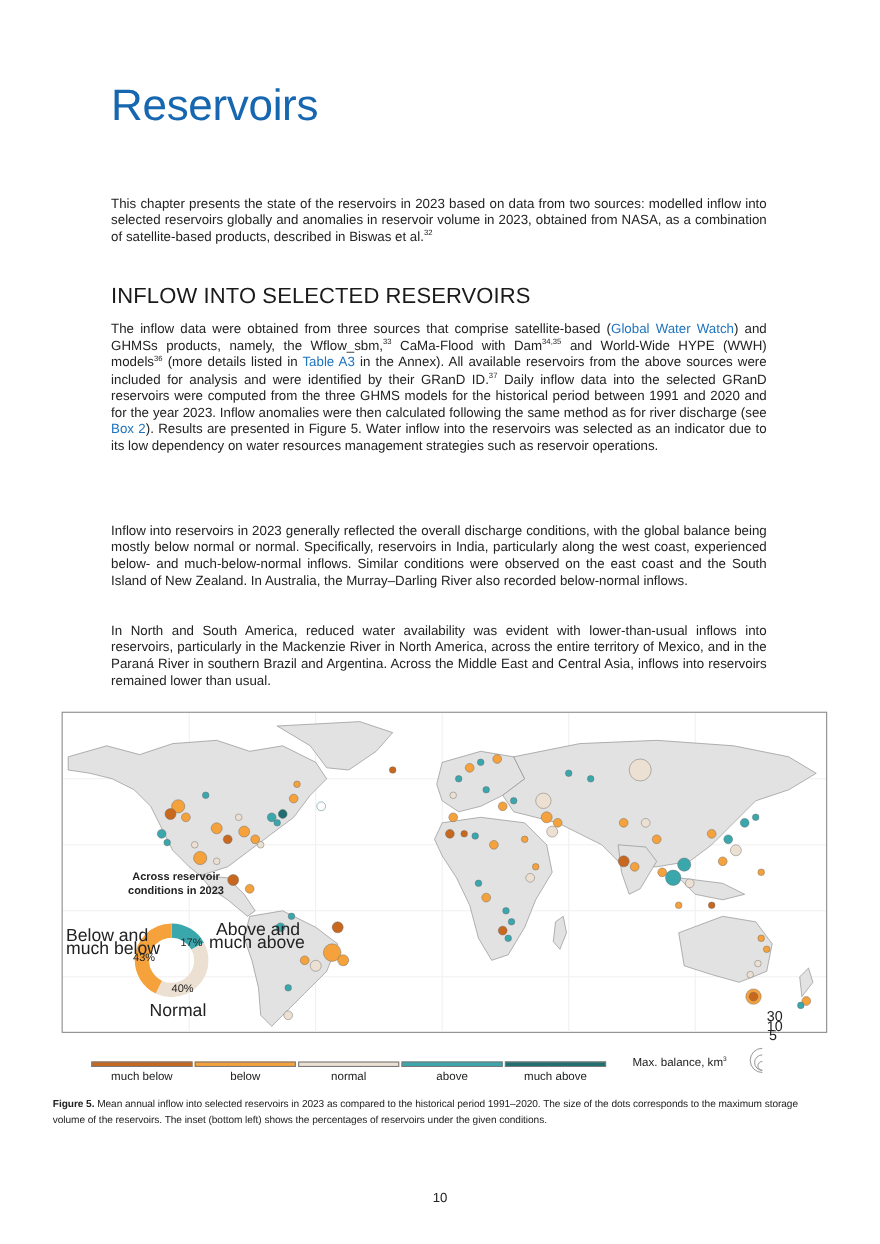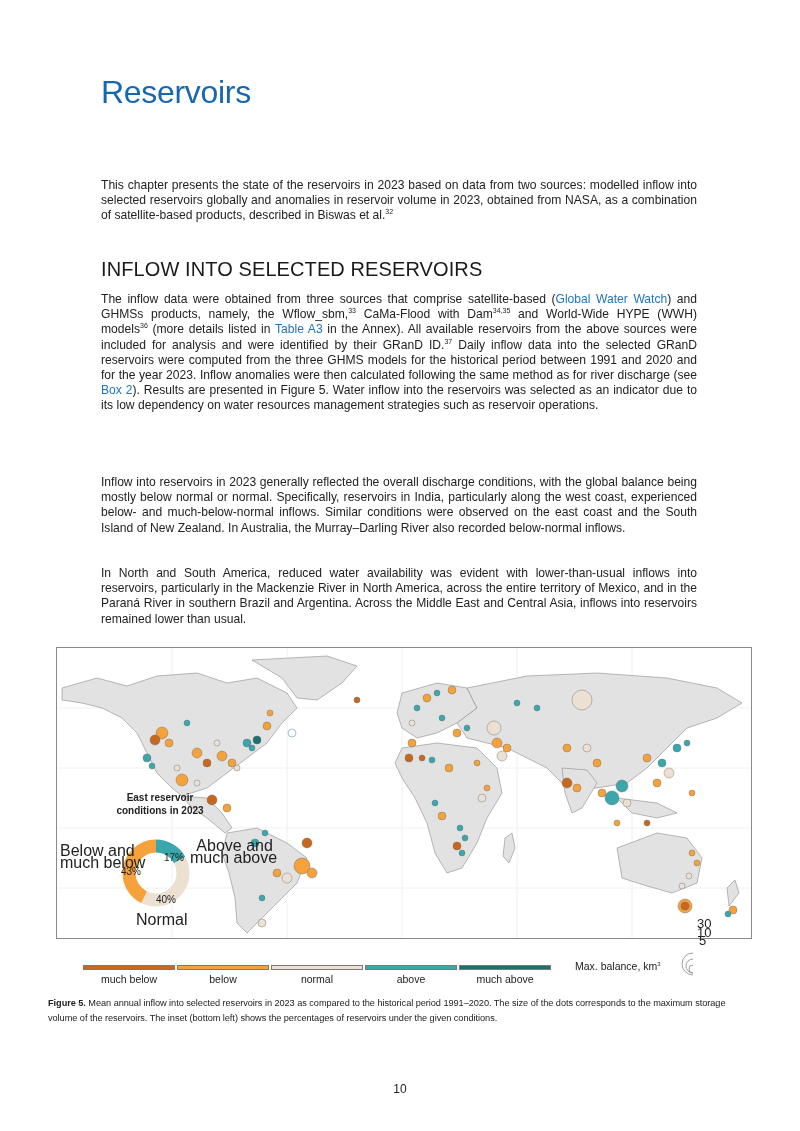--- a/index.html
+++ b/index.html
@@ -1,17 +1,17 @@
 <!DOCTYPE html>
 <html><head>
 <meta charset="utf-8">
 <style>
   html, body { margin: 0; padding: 0; background: #ffffff; }
   body { width: 800px; height: 1131px; position: relative; overflow: hidden; font-family: "Liberation Sans", sans-serif; color: #1a1a1a; }
-  .title { position: absolute; left: 101px; top: 74px; font-family: "Liberation Sans", sans-serif; font-size: 32px; font-weight: 400; color: #1767b0; letter-spacing: -0.3px; margin: 0; }
+  .title { position: absolute; left: 101px; top: 74px; font-family: "Liberation Sans", sans-serif; font-size: 40px; font-weight: 400; color: #1767b0; letter-spacing: -0.3px; margin: 0; }
   .para { position: absolute; left: 101px; width: 596px; font-size: 12.1px; line-height: 15.2px; text-align: justify; margin: 0; color: #222; }
   .para .lnk { color: #1e73be; }
   .para sup { font-size: 7px; line-height: 0; vertical-align: super; }
   .h2 { position: absolute; left: 101px; top: 258px; font-size: 20px; font-weight: 400; letter-spacing: 0.1px; margin: 0; color: #1a1a1a; }
   .map-frame { position: absolute; left: 56px; top: 647px; width: 694px; height: 290px; border: 1px solid #8a8a8a; background: #ffffff; overflow: hidden; }
   .map-frame svg { display: block; }
   .legend-bar { position: absolute; top: 965px; left: 83px; display: flex; gap: 2px; }
   .legend-seg { width: 92px; height: 5px; border: 1px solid #7a7a7a; box-sizing: border-box; }
   .legend-labels { position: absolute; top: 973px; left: 83px; display: flex; gap: 2px; }
   .legend-label { width: 92px; text-align: center; font-size: 10.5px; color: #222; }
@@ -175,21 +175,21 @@
         <circle cx="625" cy="238" r="3" fill="#ece0d2"></circle>
       <circle cx="628" cy="258" r="7" fill="#f5a23c"></circle>
         <circle cx="628" cy="258" r="4" fill="#c8681f"></circle>
       <circle cx="676" cy="262" r="4" fill="#f5a23c"></circle>
         <circle cx="671" cy="266" r="3" fill="#3aa7ad"></circle>
     </g>
   </svg>
 </div>
 
 <div class="inset-title">
-  <div>East reservoir</div>
+  <div>Across reservoir</div>
   <div>conditions in 2023</div>
 </div>
 <svg style="position:absolute;left:119px;top:836px;" width="74" height="74" viewBox="-37 -37 74 74">
 
   <circle r="27" fill="none" stroke="#3aa7ad" stroke-width="13" stroke-dasharray="28.84 169.65" transform="rotate(-90)"></circle>
   <circle r="27" fill="none" stroke="#ece0d2" stroke-width="13" stroke-dasharray="67.86 169.65" stroke-dashoffset="-28.84" transform="rotate(-90)"></circle>
   <circle r="27" fill="none" stroke="#f5a23c" stroke-width="13" stroke-dasharray="72.95 169.65" stroke-dashoffset="-96.70" transform="rotate(-90)"></circle>
 </svg>
 <div class="inset-label" style="left:60px;top:845px;">
   <div>Below and</div>

